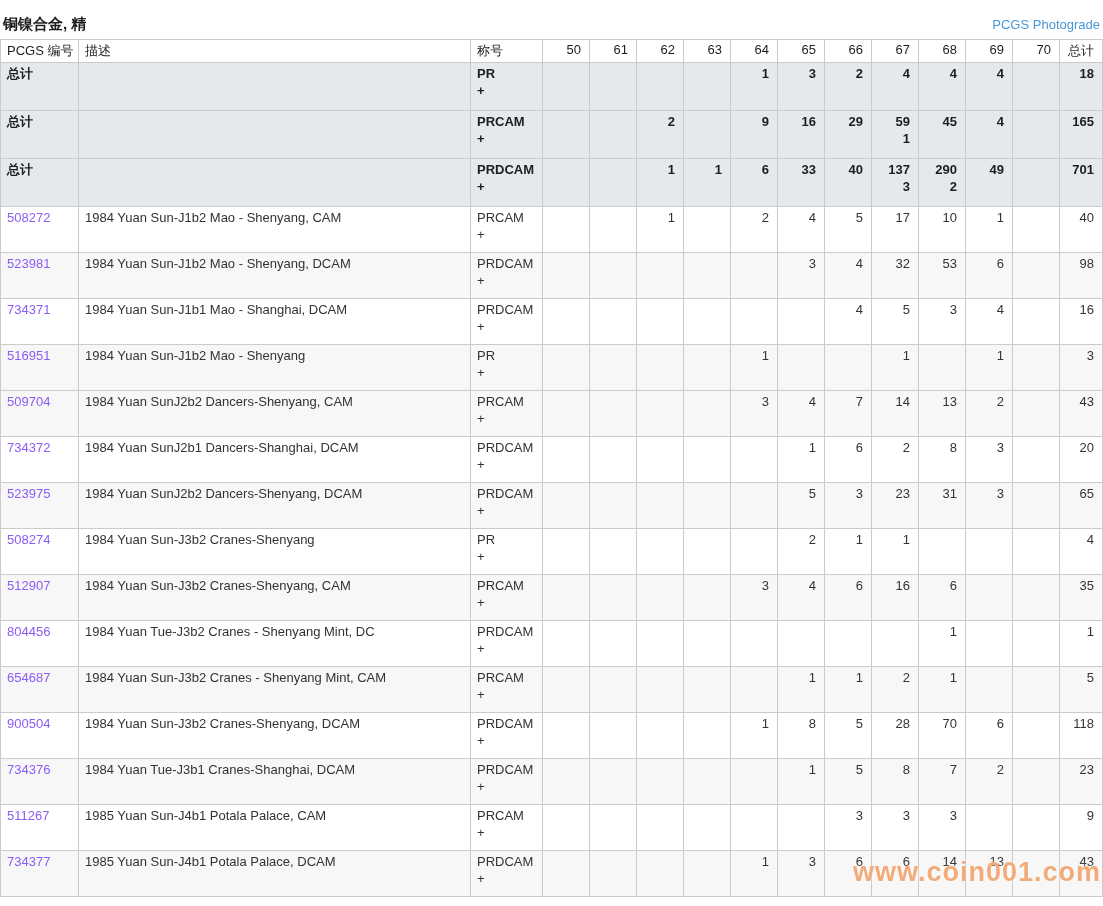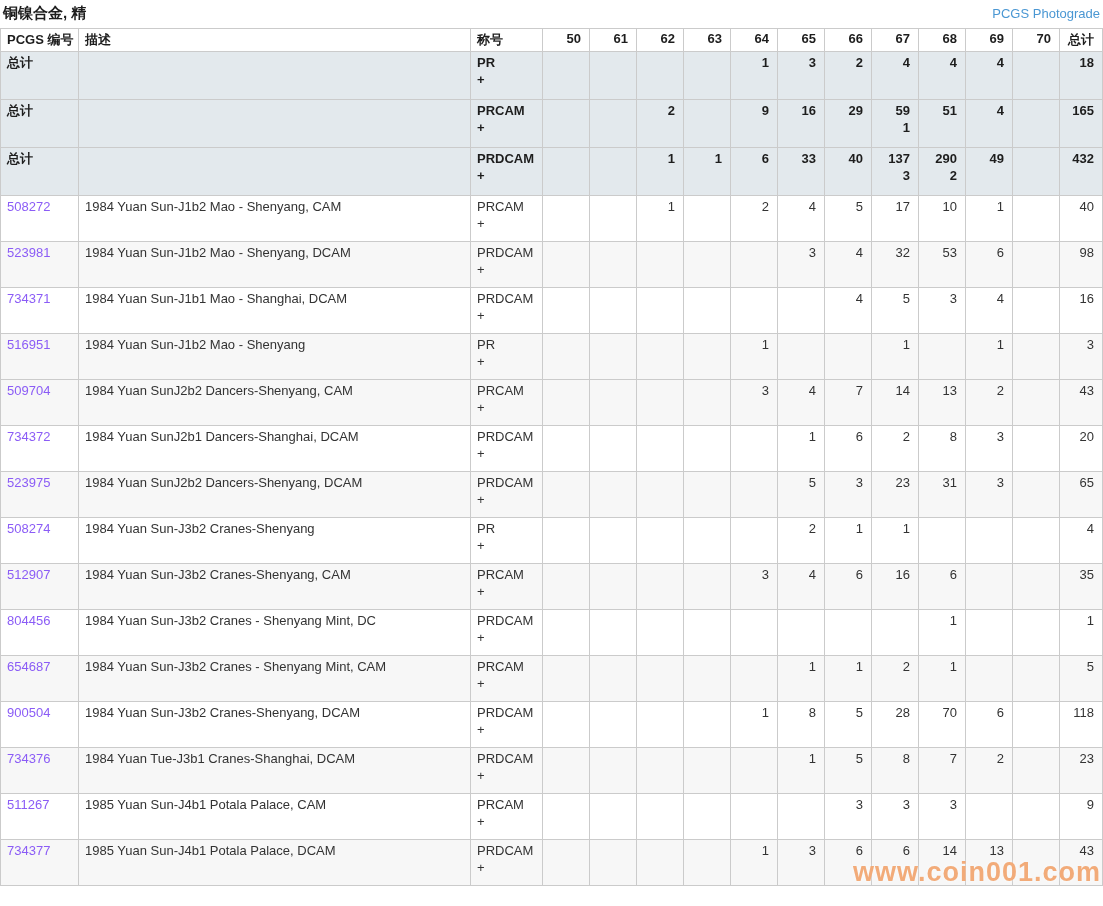--- a/index.html
+++ b/index.html
@@ -6,21 +6,21 @@
   body {
     width:1103px; height:906px;
     background:#ffffff;
     font-family:"Liberation Sans", sans-serif;
     position:relative;
     overflow:hidden;
     color:#333;
   }
   .topbar {
     display:flex; justify-content:space-between; align-items:flex-end;
-    padding:5px 3px 7px 3px;
+    padding:16px 3px 7px 3px;
     height:16px;
   }
   .page-title {
     font-size:15px; font-weight:bold; color:#1d1d1d; margin:0; line-height:16px;
   }
   .photograde {
     font-size:13px; color:#4a97d3; text-decoration:none; line-height:14px;text-align:right;
   }
   table {
     border-collapse:collapse;
@@ -28,21 +28,21 @@
     table-layout:fixed;
     font-size:13px;
   }
   th, td {
     border:1px solid #cbcbcb;
     padding:2px 8px 2px 6px;
     vertical-align:top;
     overflow:hidden;
     white-space:nowrap;
   }
-  th { font-weight:bold; color:#1d1d1d; height:16px; }
+  th { font-weight:normal; color:#1d1d1d; height:16px; }
   .left  { text-align:left; }
   .num   { text-align:right; }
   td { height:41px; line-height:17px; }
   tr.summary td { background:#e3e9ed; font-weight:bold; color:#1d1d1d; height:43px; }
   tr.alt td { background:#f7f7f7; }
   td a.pcgs-link { color:#8b5cf6; text-decoration:none; }
   .cell-line2 { display:block; }
   .watermark {
     position:absolute;
     right:2px; bottom:18px;
@@ -122,41 +122,41 @@
         <td class="left"></td>
         <td class="left"><span>PRCAM</span><span class="cell-line2">+</span></td>
         <td class="num"></td>
         <td class="num"></td>
         <td class="num"><span>2</span></td>
         <td class="num"></td>
         <td class="num"><span>9</span></td>
         <td class="num"><span>16</span></td>
         <td class="num"><span>29</span></td>
         <td class="num"><span>59</span><span class="cell-line2">1</span></td>
-        <td class="num"><span>51</span></td>
+        <td class="num"><span>45</span></td>
         <td class="num"><span>4</span></td>
         <td class="num"></td>
         <td class="num">165</td>
       </tr>
       <tr class="summary">
         <td class="left">总计</td>
         <td class="left"></td>
         <td class="left"><span>PRDCAM</span><span class="cell-line2">+</span></td>
         <td class="num"></td>
         <td class="num"></td>
         <td class="num"><span>1</span></td>
         <td class="num"><span>1</span></td>
         <td class="num"><span>6</span></td>
         <td class="num"><span>33</span></td>
         <td class="num"><span>40</span></td>
         <td class="num"><span>137</span><span class="cell-line2">3</span></td>
         <td class="num"><span>290</span><span class="cell-line2">2</span></td>
         <td class="num"><span>49</span></td>
         <td class="num"></td>
-        <td class="num">432</td>
+        <td class="num">701</td>
       </tr>
       <tr>
         <td class="left"><a href="#" class="pcgs-link">508272</a></td>
         <td class="left">1984 Yuan Sun-J1b2 Mao - Shenyang, CAM</td>
         <td class="left"><span>PRCAM</span><span class="cell-line2">+</span></td>
         <td class="num"></td>
         <td class="num"></td>
         <td class="num"><span>1</span></td>
         <td class="num"></td>
         <td class="num"><span>2</span></td>
@@ -299,21 +299,21 @@
         <td class="num"><span>4</span></td>
         <td class="num"><span>6</span></td>
         <td class="num"><span>16</span></td>
         <td class="num"><span>6</span></td>
         <td class="num"></td>
         <td class="num"></td>
         <td class="num">35</td>
       </tr>
       <tr>
         <td class="left"><a href="#" class="pcgs-link">804456</a></td>
-        <td class="left">1984 Yuan Sun-J3b2 Cranes - Shenyang Mint, DC</td>
+        <td class="left">1984 Yuan Tue-J3b2 Cranes - Shenyang Mint, DC</td>
         <td class="left"><span>PRDCAM</span><span class="cell-line2">+</span></td>
         <td class="num"></td>
         <td class="num"></td>
         <td class="num"></td>
         <td class="num"></td>
         <td class="num"></td>
         <td class="num"></td>
         <td class="num"></td>
         <td class="num"></td>
         <td class="num"><span>1</span></td>

